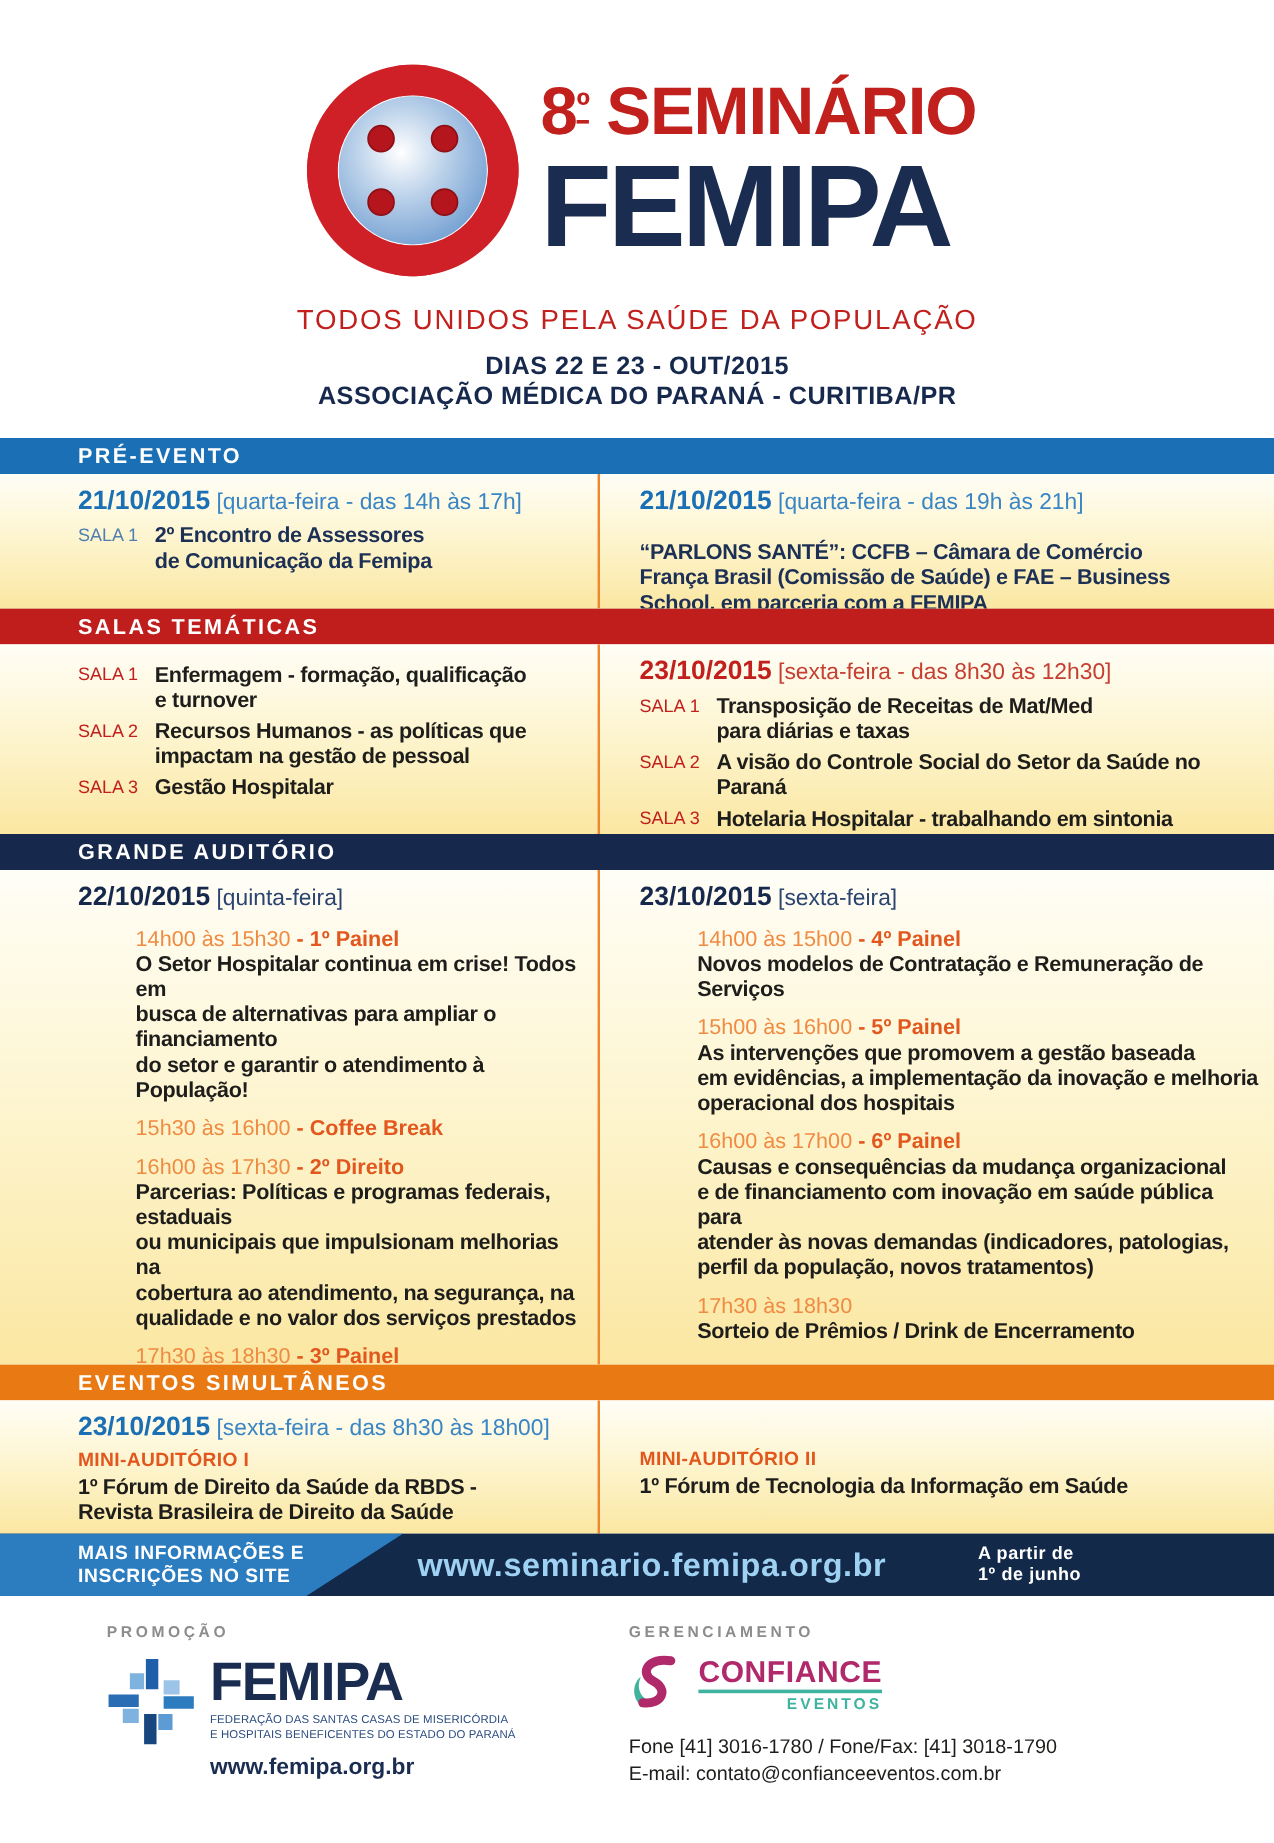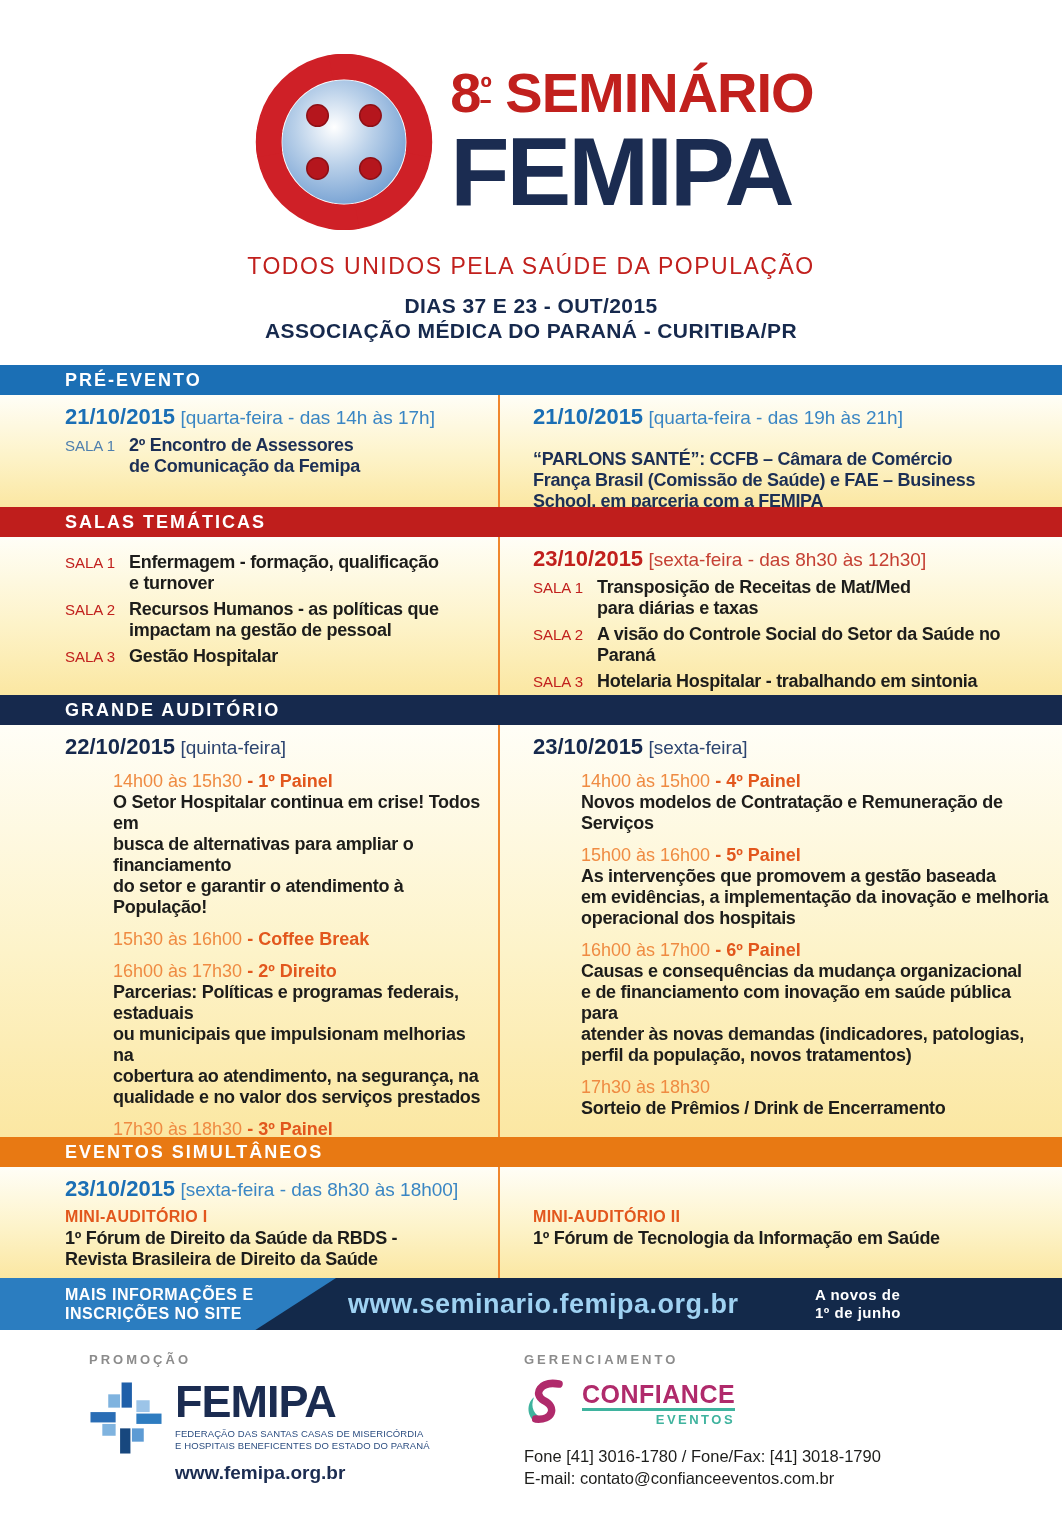--- a/index.html
+++ b/index.html
@@ -120,21 +120,21 @@
         <circle cx="122" cy="125" r="11"></circle>
       </g>
     </svg>
     <div class="logo-text">
       <div class="logo-line1"><span>8</span><span class="ord">º</span> <span>SEMINÁRIO</span></div>
       <div class="logo-line2">FEMIPA</div>
     </div>
   </div>
   <div class="tagline">TODOS UNIDOS PELA SAÚDE DA POPULAÇÃO</div>
   <div class="head-dates">
-    <div>DIAS 37 E 23 - OUT/2015</div>
+    <div>DIAS 22 E 23 - OUT/2015</div>
     <div>ASSOCIAÇÃO MÉDICA DO PARANÁ - CURITIBA/PR</div>
   </div>
 </div>
 
 <div class="sec-bar bar-blue">PRÉ-EVENTO</div>
 <div class="sec-content h-pre pre-style">
   <div class="col-l">
     <div class="date-line c-blue">
       <span class="date">21/10/2015</span>
       <span class="detail">[quarta-feira - das 14h às 17h]</span>
@@ -276,21 +276,21 @@
       <div class="venue-text pre-line">1º Fórum de Tecnologia da Informação em Saúde</div>
     </div>
   </div>
 </div>
 
 <div class="footer-bar">
   <div class="blue-wedge"></div>
   <div class="fb-label pre-line">MAIS INFORMAÇÕES E
 INSCRIÇÕES NO SITE</div>
   <div class="fb-url">www.seminario.femipa.org.br</div>
-  <div class="fb-note pre-line">A novos de
+  <div class="fb-note pre-line">A partir de
 1º de junho</div>
 </div>
 
 <div class="bottom">
   <div class="b-col1">
     <div class="small-label">PROMOÇÃO</div>
     <div class="femipa-row">
       <svg class="femipa-cross" viewBox="0 0 100 100">
         <g>
           <path d="M44,2 h14 v34 h-14 z" fill="#1f5fa9"></path>

